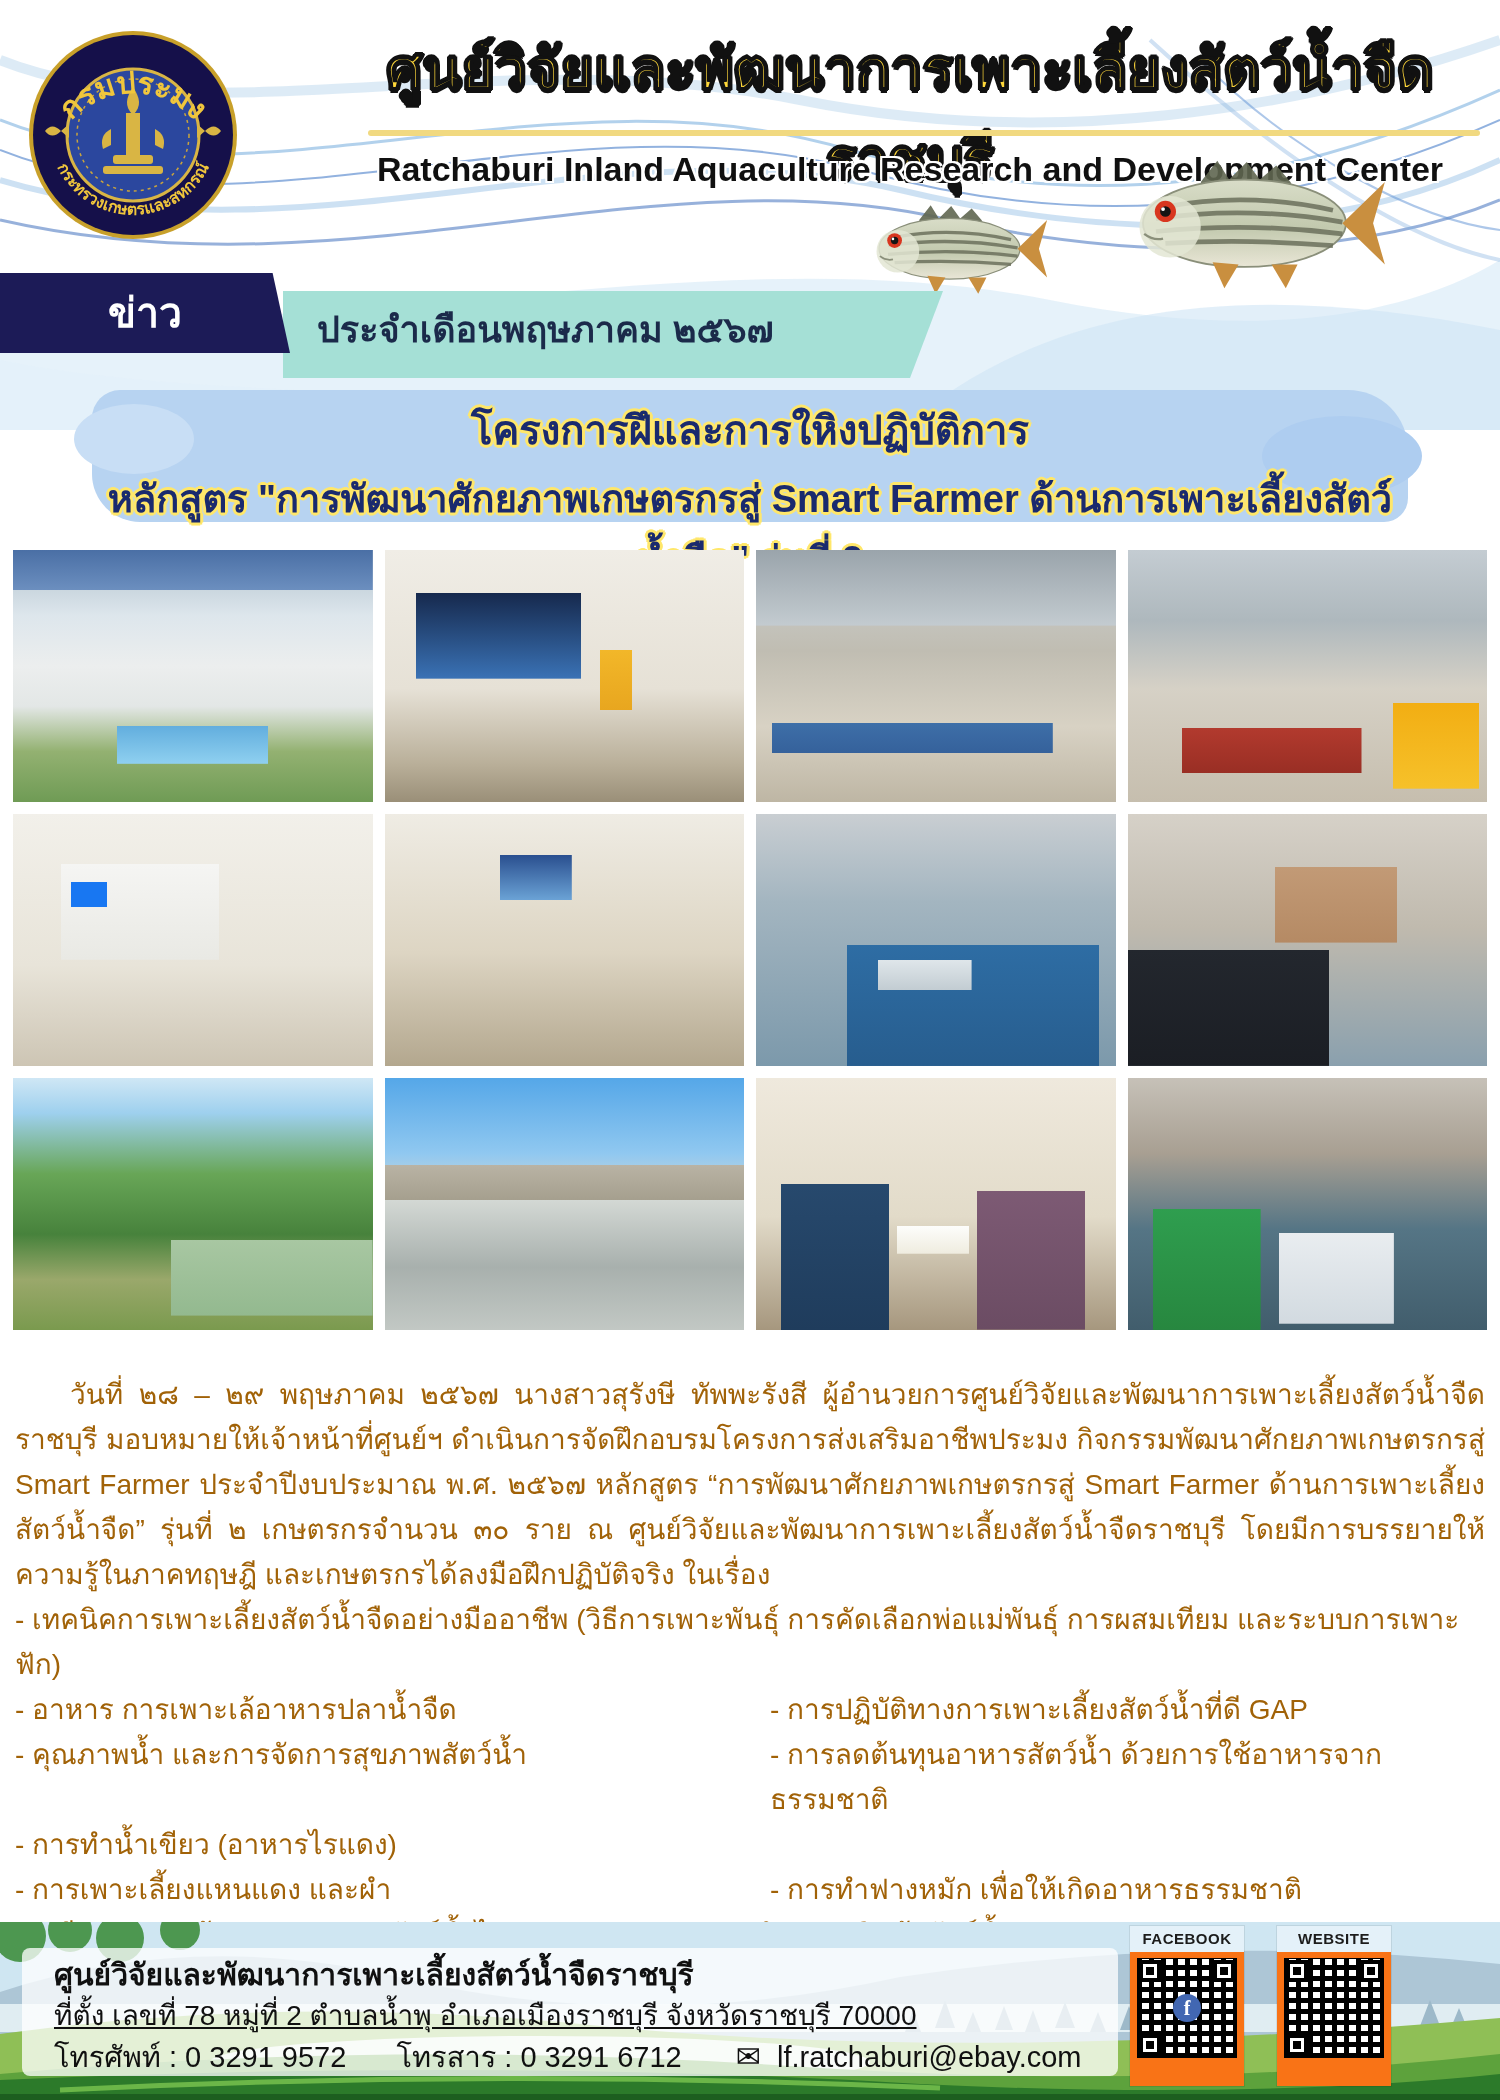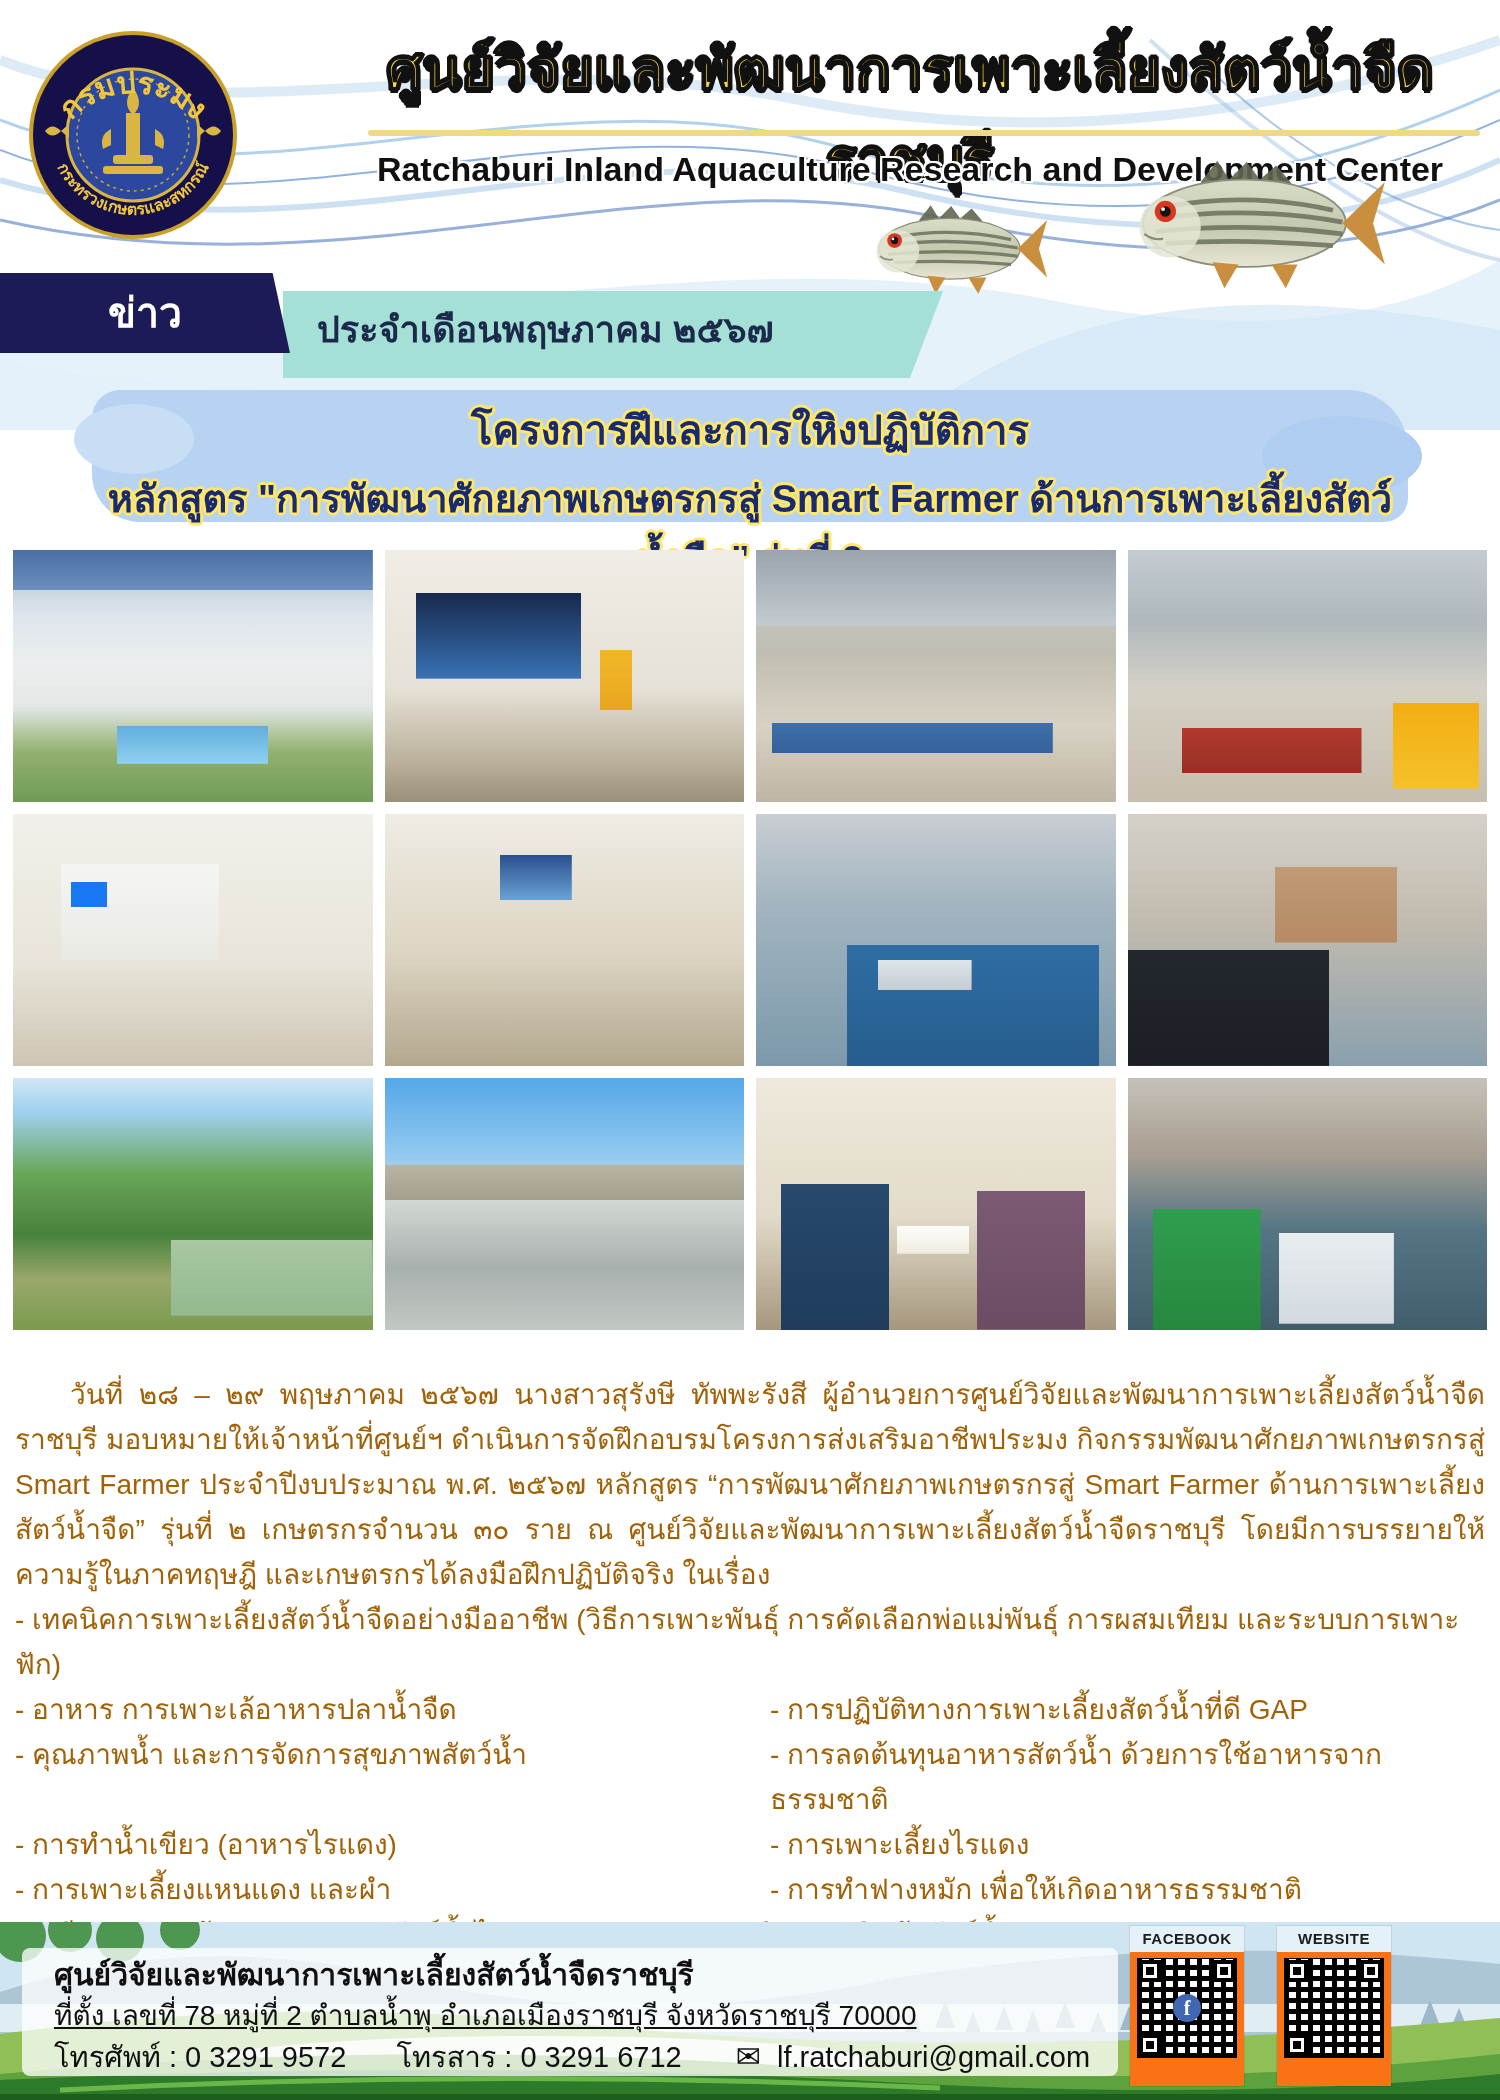--- a/index.html
+++ b/index.html
@@ -213,21 +213,20 @@
     <div class="b-grid">
       <div>- อาหาร การเพาะเล้อาหารปลาน้ำจืด</div>
       <div>- การปฏิบัติทางการเพาะเลี้ยงสัตว์น้ำที่ดี GAP</div>
     </div>
     <div class="b-grid">
       <div>- คุณภาพน้ำ และการจัดการสุขภาพสัตว์น้ำ</div>
       <div>- การลดต้นทุนอาหารสัตว์น้ำ ด้วยการใช้อาหารจากธรรมชาติ</div>
     </div>
     <div class="b-grid">
       <div>- การทำน้ำเขียว (อาหารไรแดง)</div>
-      <div>- การเพาะเลี้ยงไรแดง</div>
     </div>
     <div class="b-grid">
       <div>- การเพาะเลี้ยงแหนแดง และผำ</div>
       <div>- การทำฟางหมัก เพื่อให้เกิดอาหารธรรมชาติ</div>
     </div>
     <div class="b-full">- เตรียมความพร้อม ก่อนส่งออกสัตว์น้ำไปต่างประเทศ และการจำหน่ายสินค้าสัตว์น้ำ ผ่านทาง ebay</div>
     <p class="p-last">หลังการฝึกอบรมครบตามหลักสูตรแล้ว เกษตรกรได้รับการสนับสนุนพันธุ์ปลาน้ำจืด จำนวน ๑,๕๐๐ ตัว/ราย (ปลานิล จำนวน ๕๐๐ ตัว และปลาตะเพียนขาว จำนวน ๑,๐๐๐ ตัว) เพื่อนำไปทำการเลี้ยง ต่อยอดในการประกอบอาชีพ เพื่อเพิ่มรายได้ในครัวเรือนอีกทางหนึ่งด้วย</p>
   </div>
 
   <svg class="abs footer" viewBox="0 0 1500 178" preserveAspectRatio="none">
@@ -251,21 +250,21 @@
     <rect y="172" width="1500" height="6" fill="#1d5e1f"></rect>
   </svg>
 
   <div class="abs info-box">
     <div class="info-name">ศูนย์วิจัยและพัฒนาการเพาะเลี้ยงสัตว์น้ำจืดราชบุรี</div>
     <div class="info-addr">ที่ตั้ง เลขที่ 78 หมู่ที่ 2 ตำบลน้ำพุ อำเภอเมืองราชบุรี จังหวัดราชบุรี 70000</div>
     <div class="info-contact">
       <span>โทรศัพท์ : 0 3291 9572</span><span class="gap"></span>
       <span>โทรสาร : 0 3291 6712</span><span class="gap"></span>
       <span class="mail-ic">✉</span>
-      <span>lf.ratchaburi@gmail.com</span>
+      <span>lf.ratchaburi@ebay.com</span>
     </div>
   </div>
 
   <div class="abs qr-panel qr-fb">
     <div class="qr-label">FACEBOOK</div>
     <div class="qr-code">
       <span class="fnd tl"></span>
       <span class="fnd tr"></span>
       <span class="fnd bl"></span>
       <span class="fb-badge">f</span>

